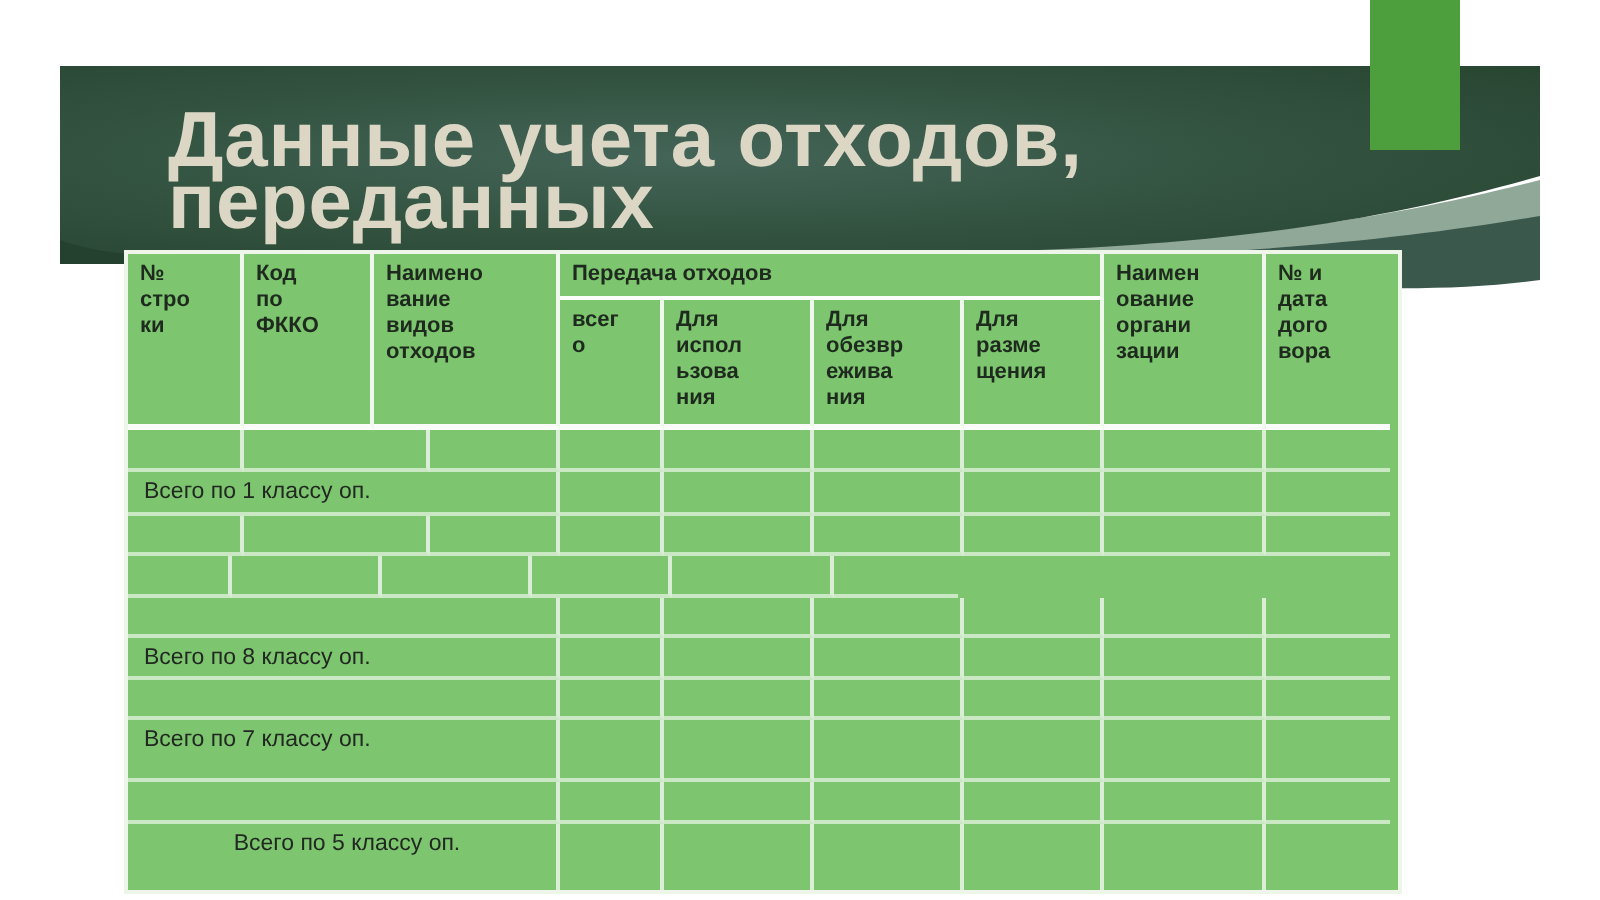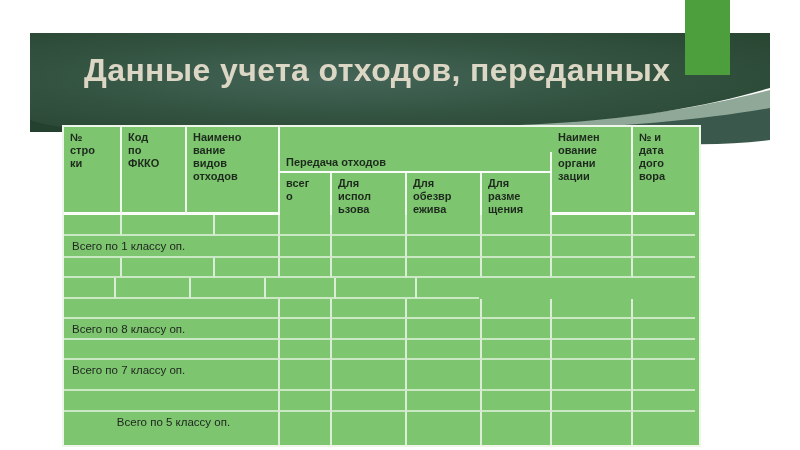--- a/index.html
+++ b/index.html
@@ -9,21 +9,21 @@
     font-family:"Liberation Sans","DejaVu Sans",sans-serif;
   }
   
   .banner-svg{position:absolute;left:0;top:0;z-index:1;}
   .accent-bar{
     position:absolute;left:685px;top:0;width:45px;height:75px;
     background:#4d9e3d;z-index:3;
   }
   .title{
     position:absolute;left:84px;top:55px;width:620px;z-index:4;
-    color:#dcd7c5;font-size:32px;font-weight:bold;line-height:31px;
+    color:#dcd7c5;font-size:39px;font-weight:bold;line-height:31px;
     letter-spacing:0.4px;
   }
   
   .tbl{
     position:absolute;left:62px;top:125px;width:635px;z-index:5;
     border:2px solid #edf6e8;background:#7dc56f;
     color:#1e2a1e;
   }
   .hrow{display:flex;height:88px;}
   .brow{display:flex;}
@@ -31,21 +31,21 @@
     box-sizing:border-box;background:#7dc56f;
     border-right:2px solid rgba(255,255,255,0.72);
     border-bottom:2px solid rgba(255,255,255,0.60);
   }
   .hrow .cell{border-right-color:rgba(255,255,255,0.88);}
   .hc{
     font-size:11px;font-weight:bold;line-height:13px;
     padding:4px 2px 2px 6px;white-space:pre-line;
   }
   .deep{border-bottom:3px solid #fafdf9;}
-  .hgroup{width:272px;display:flex;flex-direction:column;box-sizing:border-box;margin-top:25px;}
+  .hgroup{width:272px;display:flex;flex-direction:column;box-sizing:border-box;}
   .hg-top{height:23px;box-sizing:border-box;border-bottom:2px solid #fafdf9;}
   .hsub{display:flex;flex:1;}
   .hsub .cell{border-bottom:3px solid #fafdf9;}
   .c1{width:58px}.c2{width:93px}.c3{width:65px}.c4{width:52px}.c5{width:75px}
   .c6{width:75px}.c7{width:70px}.c8{width:81px}.c9{width:62px}.cm{width:216px}
   .hgw{width:272px}
   .lbl{
     font-size:11.5px;line-height:14px;padding:3px 3px 0 8px;
     color:#212821;
   }

